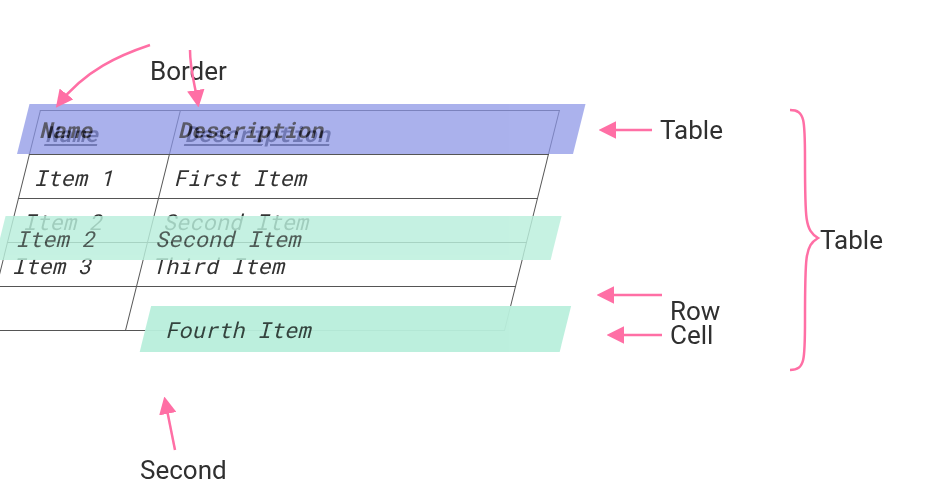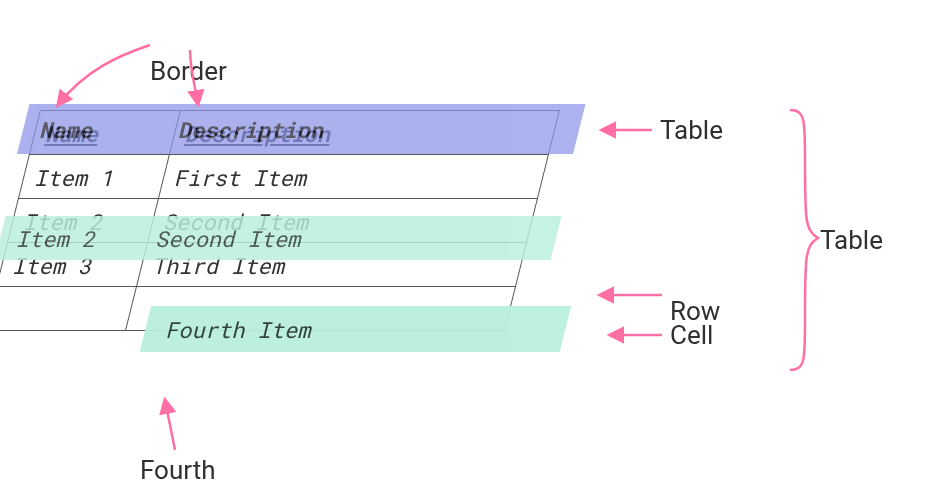--- a/index.html
+++ b/index.html
@@ -177,21 +177,21 @@
     <div class="hl-cell">
       <span>Fourth Item</span>
     </div>
   </div>
 
   <div class="label" style="left:150px; top:20px;margin-top:36px;">Border</div>
   <div class="label" style="left:660px; top:115px;">Table</div>
   <div class="label" style="left:820px; top:225px;text-align:right;">Table</div>
   <div class="label" style="left:670px; top:280px;margin-top:16px;">Row</div>
   <div class="label" style="left:670px; top:320px;">Cell</div>
-  <div class="label" style="left:140px; top:455px;">Fourth</div>
+  <div class="label" style="left:140px; top:455px;">Second</div>
 
   <svg class="arrows" viewBox="0 0 927 503">
     <defs>
       <marker id="ah" viewBox="0 0 10 10" refX="8" refY="5" markerWidth="7" markerHeight="7" orient="auto-start-reverse">
         <path d="M0,0 L10,5 L0,10 z" fill="#ff6fa5"></path>
       </marker>
     </defs>
 
     <path d="M150,45 C120,55 85,70 58,105" stroke="#ff6fa5" stroke-width="2.5" fill="none" marker-end="url(#ah)"></path>
     <path d="M190,50 C190,70 195,85 198,104" stroke="#ff6fa5" stroke-width="2.5" fill="none" marker-end="url(#ah)"></path>

